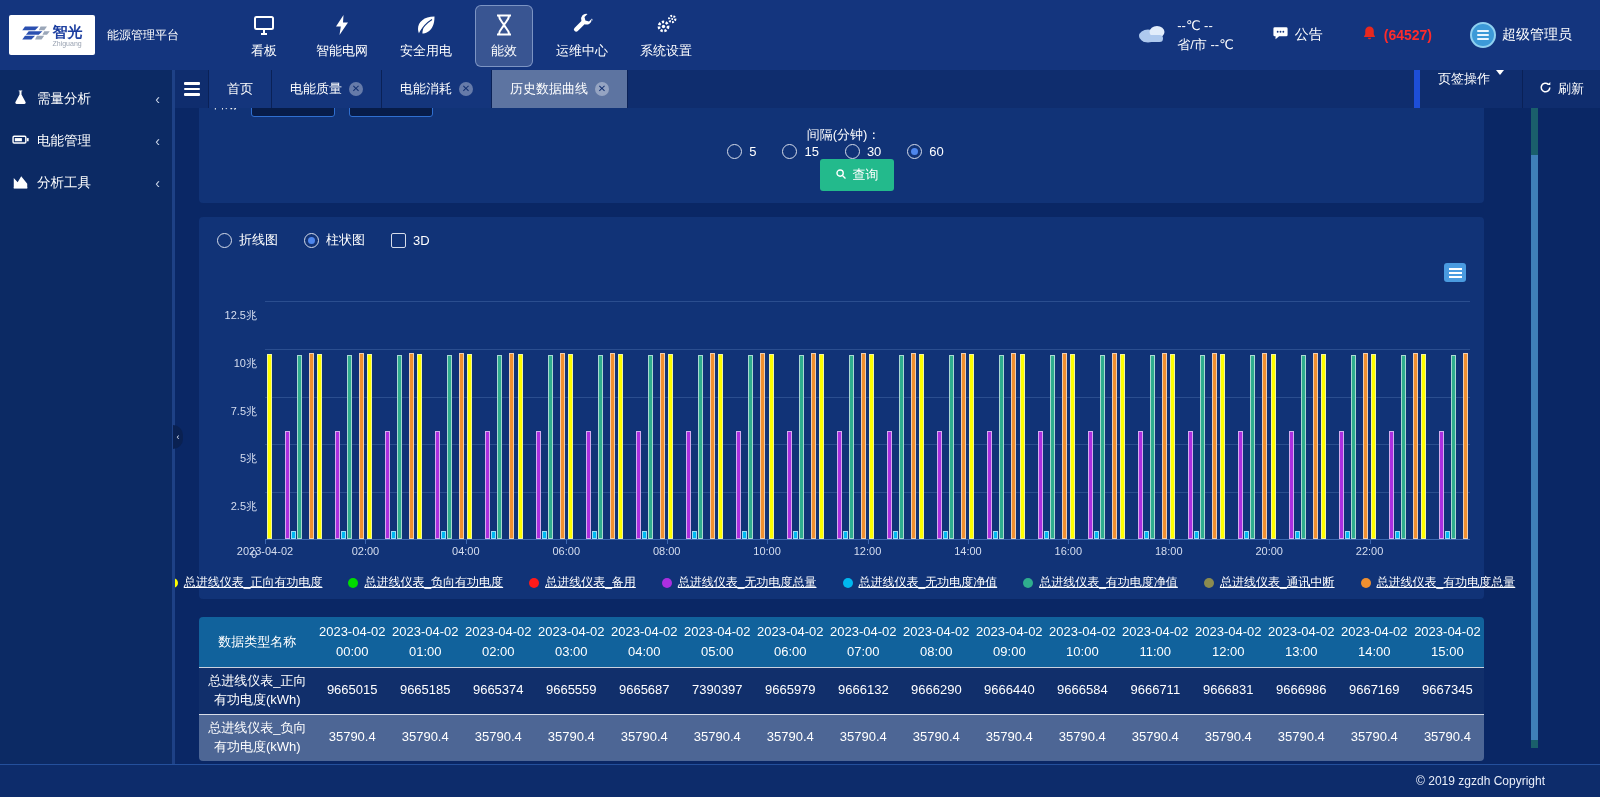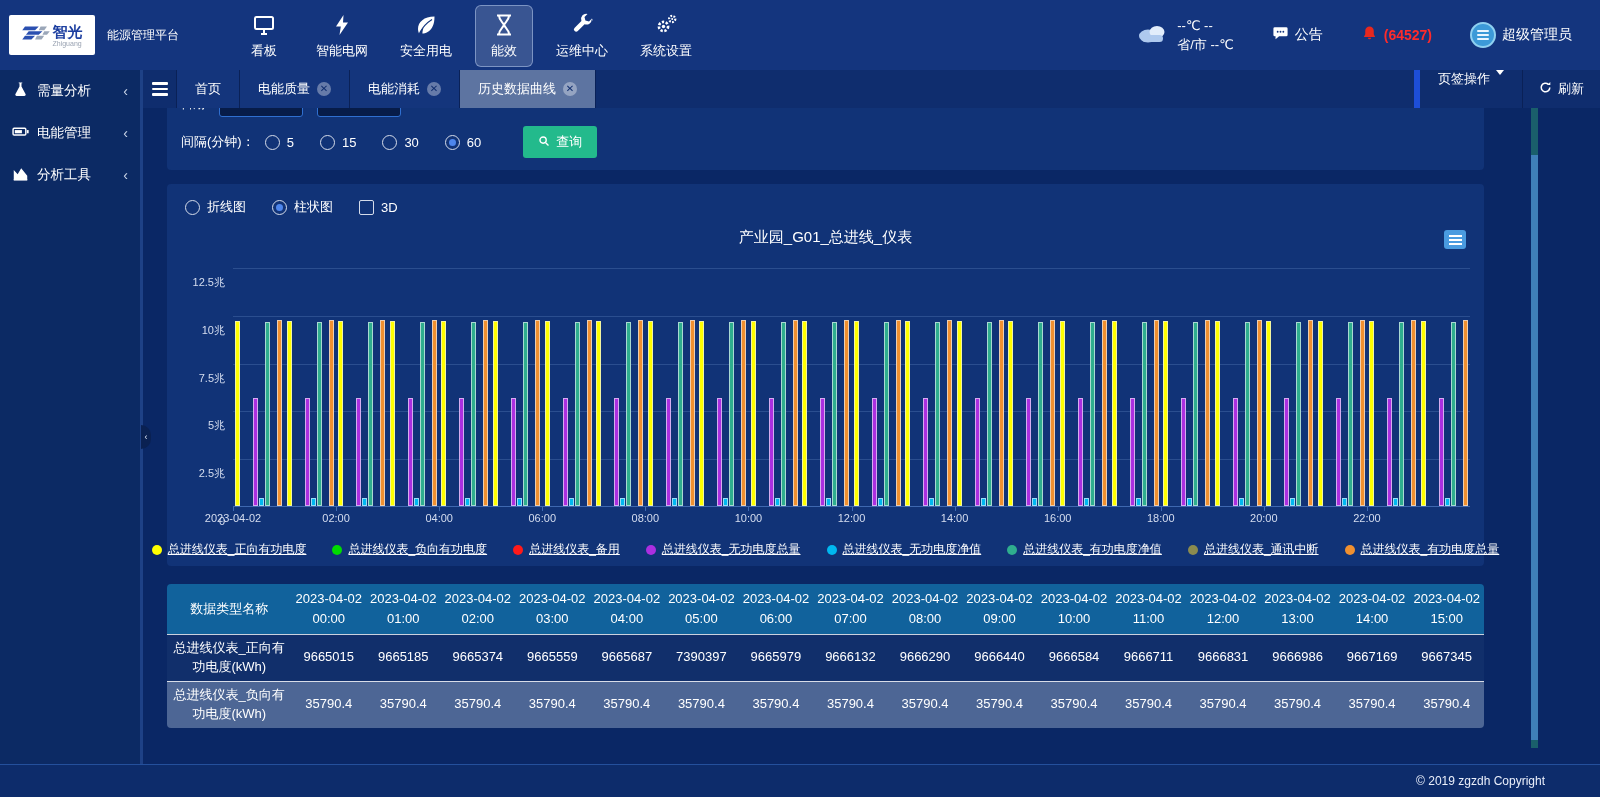--- a/index.html
+++ b/index.html
@@ -22,21 +22,21 @@
   .topbar-right { margin-left:auto; display:flex; align-items:center; gap:38px; padding-right:28px; }
   .weather { display:flex; align-items:center; gap:8px; font-size:13px; }
   .weather-txt { display:flex; flex-direction:column; line-height:1.5; }
   .tb-item { display:flex; align-items:center; gap:6px; font-size:14px; cursor:pointer; white-space:nowrap; }
   .alarm-count { color:#ff2b2b; font-weight:bold; }
   .avatar { width:26px; height:26px; border-radius:50%; background:#3c9ad8; border:2px solid #8fd0f0; display:flex; flex-direction:column; align-items:center; justify-content:center; gap:2px; }
   .avatar i { display:block; width:12px; height:2px; background:#eaf6ff; border-radius:1px; }
 
   
   .layout { position:absolute; top:70px; left:0; width:1600px; bottom:33px; display:flex; }
-  .sidebar { width:140px; background:#0c2a64; flex:none; padding-top:0; position:relative; }
+  .sidebar { width:172px; background:#0c2a64; flex:none; padding-top:8px; position:relative; }
   .side-item { height:42px; display:flex; align-items:center; padding:0 12px; gap:8px; font-size:13.5px; cursor:pointer; }
   .side-item svg { width:17px; height:17px; flex:none; }
   .side-chev { margin-left:auto; color:#cdd7ea; font-size:14px; }
   .side-divider { width:3px; background:#1e4186; flex:none; position:relative; }
   .side-handle { position:absolute; left:1px; top:355px; width:10px; height:24px; background:#0a2152; border-radius:0 12px 12px 0; color:#dfe7f5; font-size:9px; line-height:24px; text-align:center; cursor:pointer; z-index:5; }
 
   .content { flex:1; display:flex; flex-direction:column; position:relative; min-width:0; }
 
   
   .tabbar { height:38px; background:#0f2d6e; display:flex; align-items:stretch; flex:none; }
@@ -50,21 +50,21 @@
   .caret-down { width:0; height:0; border-left:4px solid transparent; border-right:4px solid transparent; border-top:5px solid #fff; }
   .refresh-btn { display:flex; align-items:center; gap:6px; padding:0 16px; font-size:13px; border-left:1px solid #0a2157; cursor:pointer; }
   .refresh-btn svg { width:13px; height:13px; }
 
   
   .scrollarea { flex:1; overflow:hidden; padding:0 116px 0 24px; position:relative; }
   .panel { background:#113377; border-radius:4px; }
   .query-panel { margin-top:-26px; padding:8px 0 12px 14px; }
   .date-row { display:flex; align-items:center; gap:14px; height:28px; font-size:12px; }
   .date-input { width:84px; height:25px; background:#071c49; border:1px solid #2f6fd0; border-radius:3px; color:#d9e2f5; font-size:11px; display:flex; align-items:center; justify-content:center; }
-  .interval-row { display:flex; align-items:center; margin-top:8px; font-size:13px; }
+  .interval-row { display:flex; align-items:center; margin-top:8px; font-size:13px;flex-direction:column; }
   .radio { width:15px; height:15px; border-radius:50%; border:1.5px solid #d5dcea; display:inline-flex; align-items:center; justify-content:center; flex:none; }
   .radio.checked::after { content:""; width:7px; height:7px; border-radius:50%; background:#4e86ec; }
   .radio-opt { display:flex; align-items:center; gap:7px; margin-right:26px; cursor:pointer; }
   .checkbox { width:15px; height:15px; border:1.5px solid #d5dcea; border-radius:2px; }
   .search-btn { margin-left:16px; background:#23ba8c; border:none; color:#fff; font-size:13px; padding:7px 15px; border-radius:3px; display:flex; align-items:center; gap:6px; cursor:pointer; }
   .search-btn svg { width:12px; height:12px; }
 
   .chart-panel { margin-top:14px; padding:14px 0 8px 0; }
   .chart-type-row { display:flex; align-items:center; padding-left:18px; font-size:13px; }
   .chart-title-row { position:relative; height:26px; margin-top:12px; }
@@ -354,21 +354,20 @@
             <span class="radio-opt">
               <span class="radio checked"></span>
               <span>柱状图</span>
             </span>
             <span class="radio-opt">
               <span class="checkbox"></span>
               <span>3D</span>
             </span>
           </div>
         <div class="chart-title-row">
-          <div class="chart-title">产业园_G01_总进线_仪表</div>
           <div class="chart-menu-btn">
               <i></i>
               <i></i>
               <i></i>
             </div>
         </div>
         <div class="chart-grid">
           <div class="ylabels-col" id="ylabels" style="height: 239px;">
               <div class="ylabel" style="top: 253px;">0</div>
               <div class="ylabel" style="top: 205.2px;">2.5兆</div>

